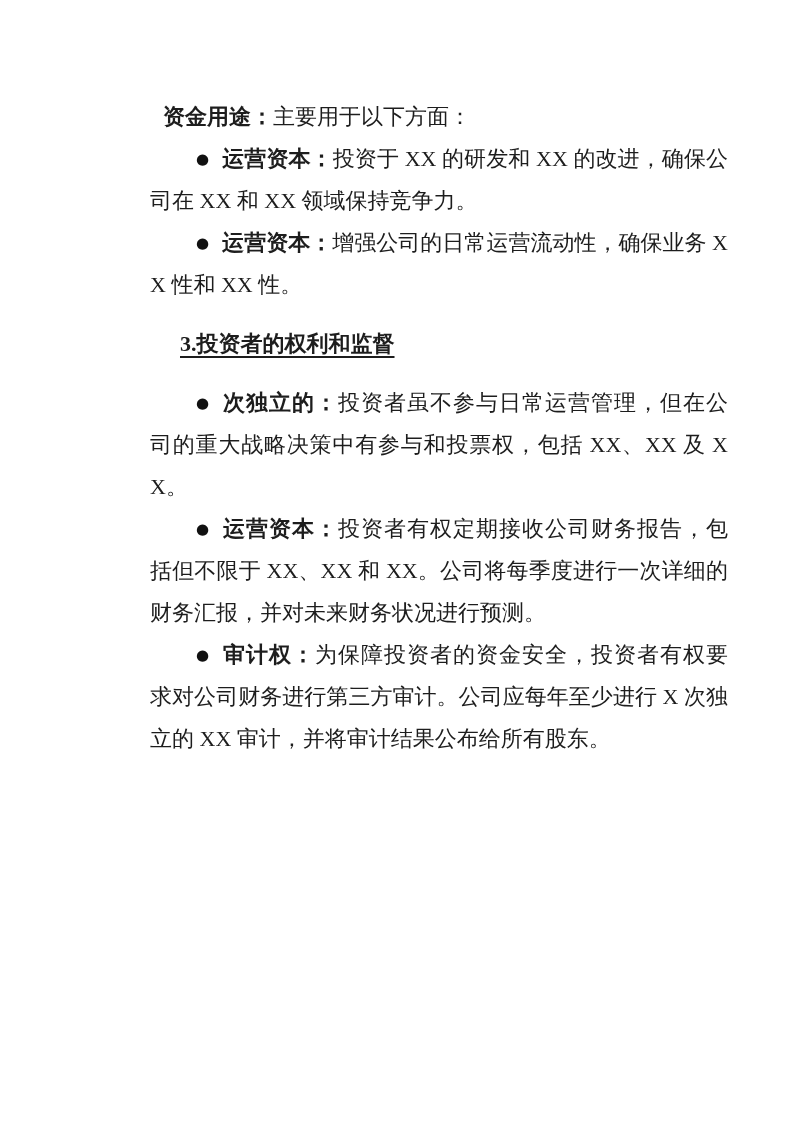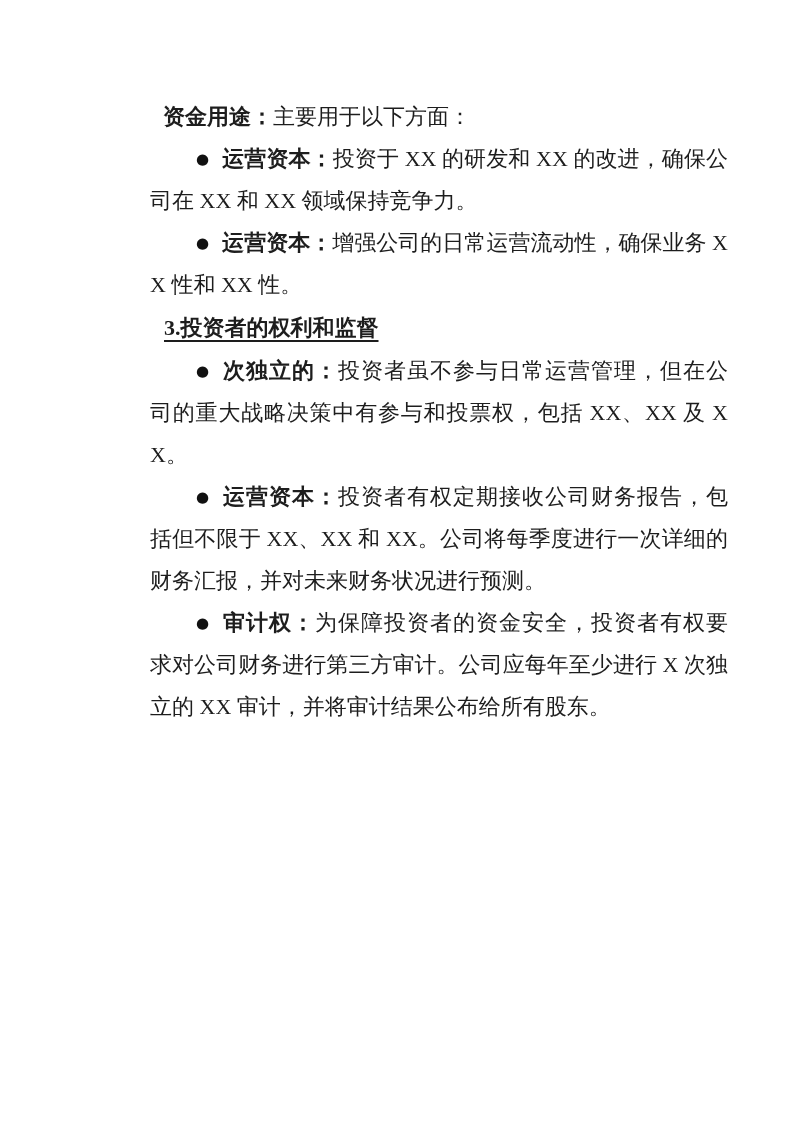--- a/index.html
+++ b/index.html
@@ -30,21 +30,21 @@
     text-indent: 0;
     font-size: 15px;
     line-height: 22px;
     vertical-align: 2px;
     margin-right: 13px;
     font-family: "DejaVu Sans", sans-serif;
     color: #111111;
   }
   .term { font-weight: 700; }
   .heading {
-    margin: 1px;
+    margin: 17px;
     font-size: 22px;
     line-height: 42px;
     font-weight: 700;
     text-indent: 13px;
   }
   .heading-text {
     text-decoration: underline;
     text-decoration-thickness: 2px;
     text-underline-offset: 5px;
   }

